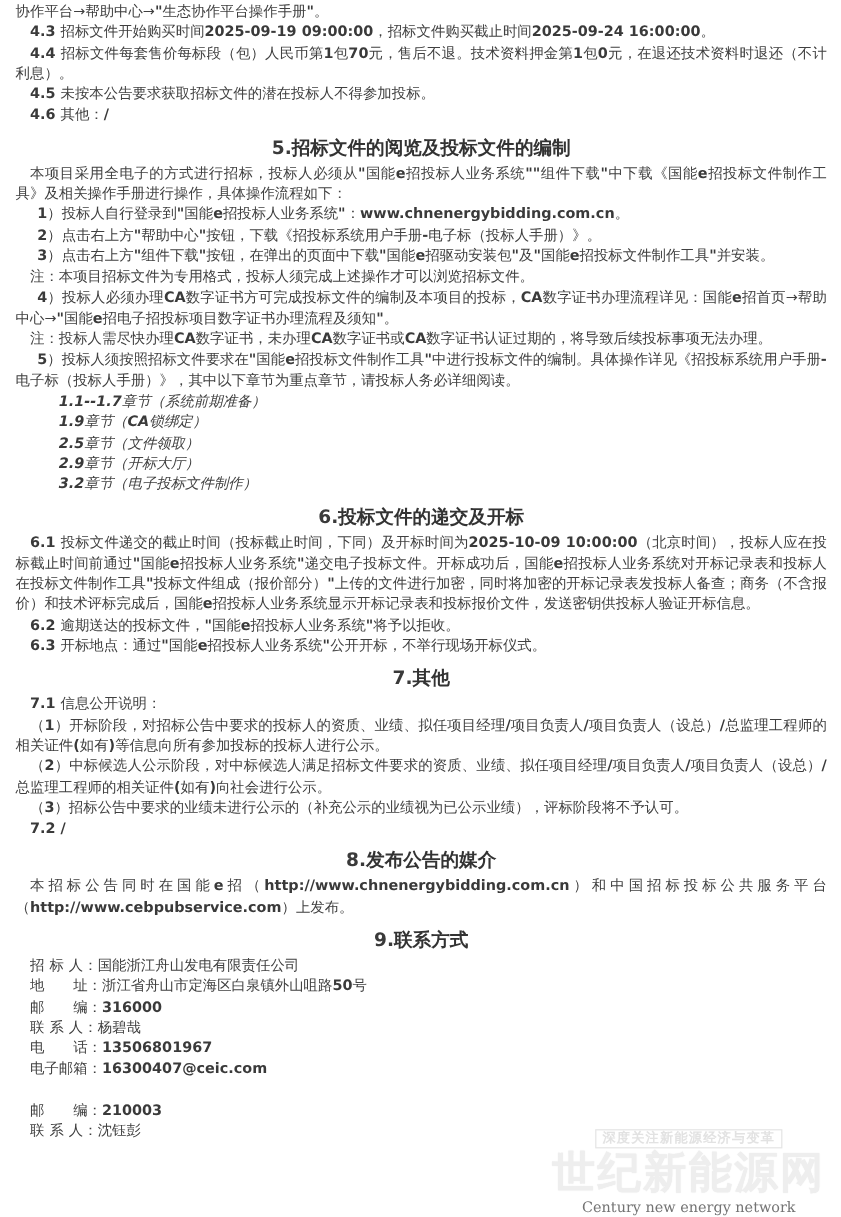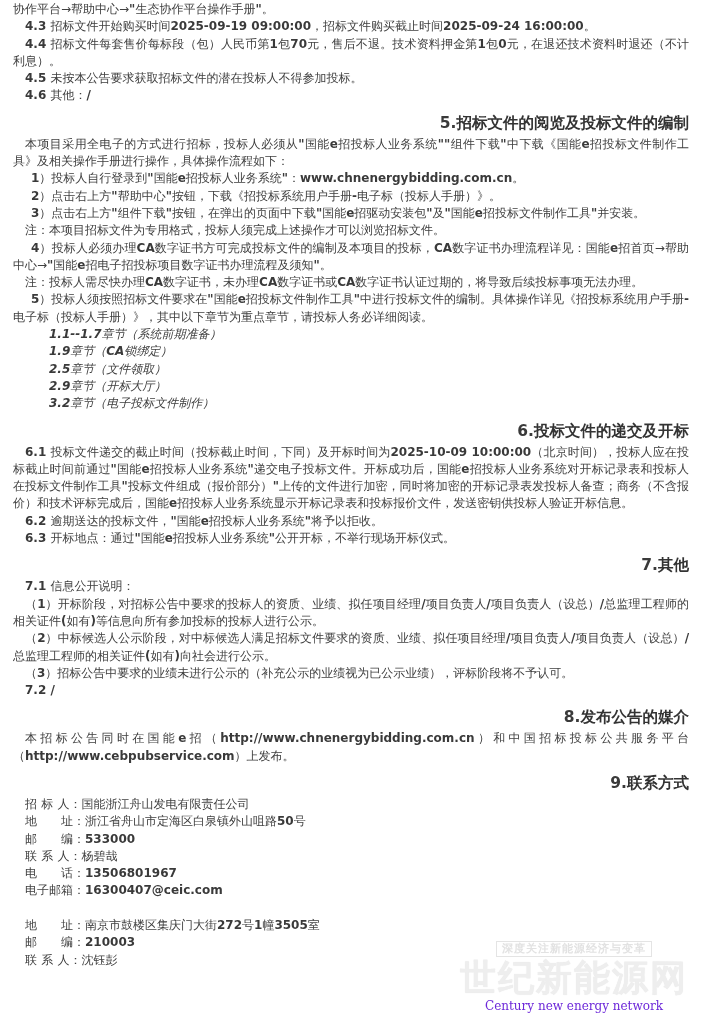--- a/index.html
+++ b/index.html
@@ -24,21 +24,21 @@
   .doc p.li{text-indent:18px;}
   .doc p.ch{text-indent:36px;font-style:italic;}
   .doc p.gap{height:17.3px;}
   .doc h2.h{
     font-size:15.5px;
     font-weight:bold;
     color:#333333;
     margin:8px 0 3px 0;
     line-height:20px;
     text-indent:0;
-    text-align:right;
+    text-align:center;
   }
   .doc b{font-weight:bold;color:#3a3a3a;}
   
   .wm{
     position:absolute;
     right:6px;top:937px;
     width:242px;
     text-align:center;
     pointer-events:none;
   }
@@ -57,21 +57,21 @@
     font-weight:bold;
     color:#eeeeee;
     letter-spacing:2px;
     line-height:42px;
     white-space:nowrap;
     text-shadow:0 0 1px #e6e6e6;
   }
   .wm-sub{
     font-family:"DejaVu Serif","Liberation Serif",serif;
     font-size:12px;
-    color:#6d28d9;
+    color:#737373;
     line-height:14px;
   }
 </style>
 </head>
 <body>
 
 <div class="doc">
     <p class="cont">协作平台→帮助中心→<b>"</b>生态协作平台操作手册<b>"</b>。</p>
     <p class="p"><b>4.3 </b>招标文件开始购买时间<b>2025-09-19 09:00:00</b>，招标文件购买截止时间<b>2025-09-24 16:00:00</b>。</p>
     <p class="p"><b>4.4 </b>招标文件每套售价每标段（包）人民币第<b>1</b>包<b>70</b>元，售后不退。技术资料押金第<b>1</b>包<b>0</b>元，在退还技术资料时退还（不计利息）。</p>
@@ -99,26 +99,25 @@
     <p class="p"><b>7.1 </b>信息公开说明：</p>
     <p class="p">（<b>1</b>）开标阶段，对招标公告中要求的投标人的资质、业绩、拟任项目经理<b>/</b>项目负责人<b>/</b>项目负责人（设总）<b>/</b>总监理工程师的相关证件<b>(</b>如有<b>)</b>等信息向所有参加投标的投标人进行公示。</p>
     <p class="p">（<b>2</b>）中标候选人公示阶段，对中标候选人满足招标文件要求的资质、业绩、拟任项目经理<b>/</b>项目负责人<b>/</b>项目负责人（设总）<b>/</b>总监理工程师的相关证件<b>(</b>如有<b>)</b>向社会进行公示。</p>
     <p class="p">（<b>3</b>）招标公告中要求的业绩未进行公示的（补充公示的业绩视为已公示业绩），评标阶段将不予认可。</p>
     <p class="p"><b>7.2 /</b></p>
     <h2 class="h"><b>8.</b>发布公告的媒介</h2>
     <p class="p">本招标公告同时在国能<b>e</b>招（<b>http://www.chnenergybidding.com.cn</b>）和中国招标投标公共服务平台（<b>http://www.cebpubservice.com</b>）上发布。</p>
     <h2 class="h"><b>9.</b>联系方式</h2>
     <p class="p">招<b> </b>标<b> </b>人：国能浙江舟山发电有限责任公司</p>
     <p class="p">地　　址：浙江省舟山市定海区白泉镇外山咀路<b>50</b>号</p>
-    <p class="p">邮　　编：<b>533000</b></p>
+    <p class="p">邮　　编：<b>316000</b></p>
     <p class="p">联<b> </b>系<b> </b>人：杨碧哉</p>
     <p class="p">电　　话：<b>13506801967</b></p>
     <p class="p">电子邮箱：<b>16300407@ceic.com</b></p>
     <p class="gap">&nbsp;</p>
-    <p class="p">地　　址：南京市鼓楼区集庆门大街<b>272</b>号<b>1</b>幢<b>3505</b>室</p>
     <p class="p">邮　　编：<b>210003</b></p>
     <p class="p">联<b> </b>系<b> </b>人：沈钰彭</p>
   </div>
 
 <div class="wm">
   <div class="wm-tag">深度关注新能源经济与变革</div>
   <div class="wm-title">世纪新能源网</div>
   <div class="wm-sub">Century new energy network</div>
 </div>
 

